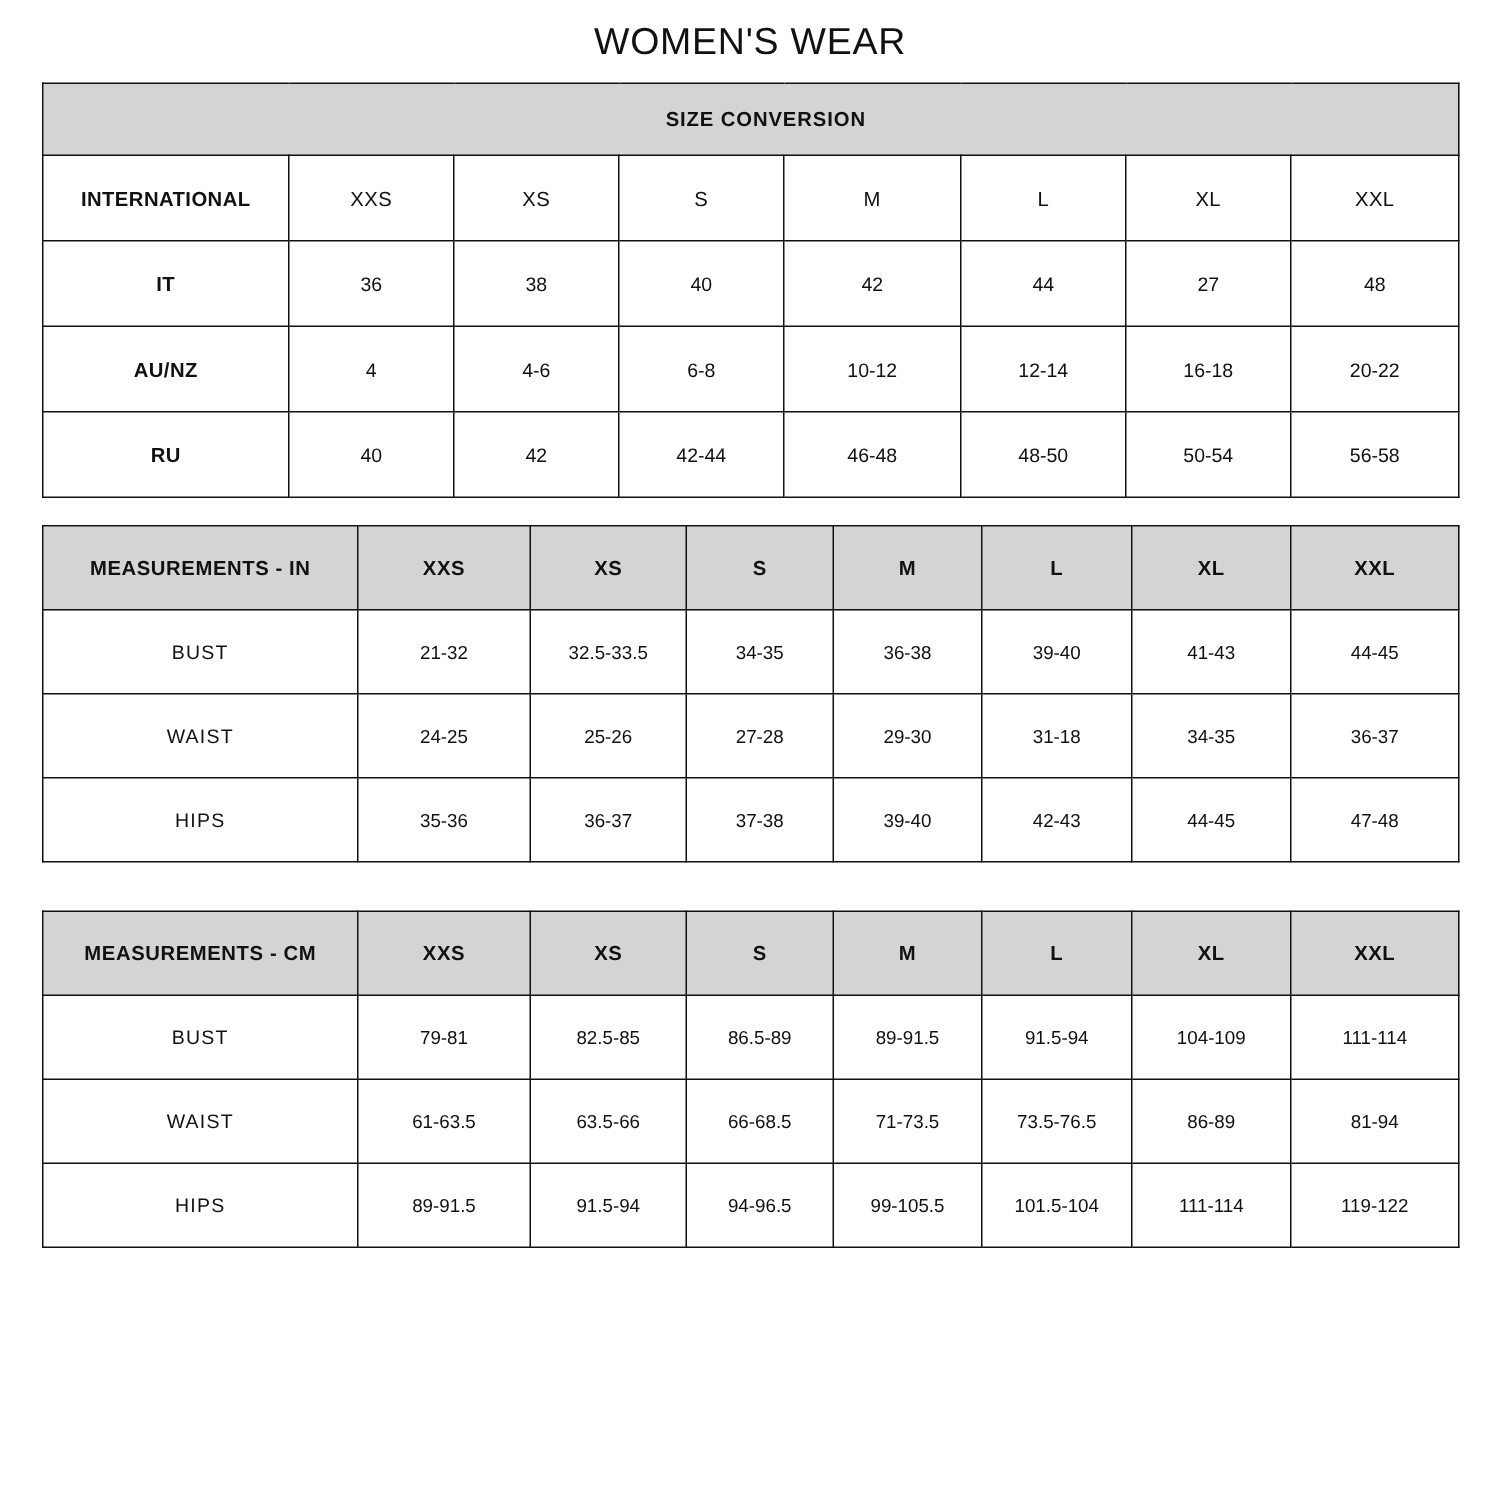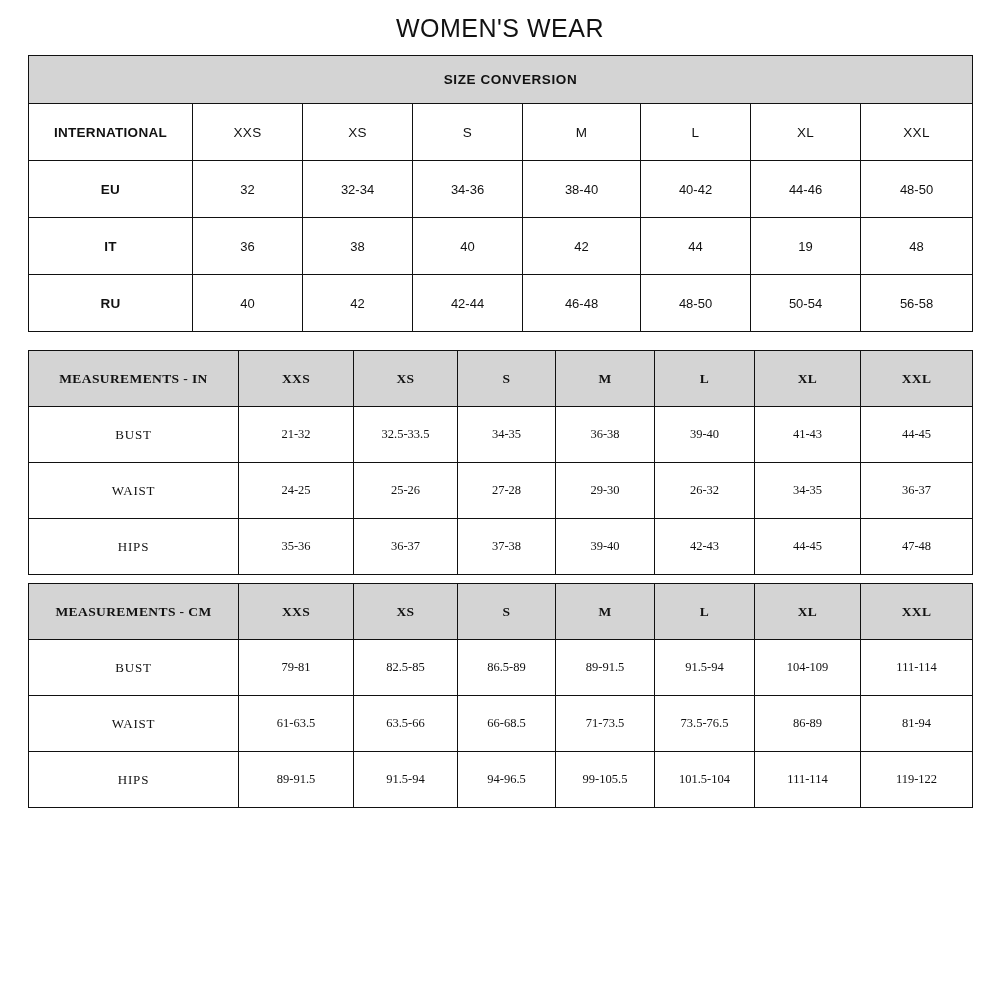--- a/index.html
+++ b/index.html
@@ -54,21 +54,21 @@
   .t-conv tr { height: 57px; }
   .t-conv tr.banner-row { height: 48px; }
   .t-conv td.rowlabel {
     font-size: 13.5px;
     letter-spacing: 0.3px;
     font-weight: bold;
   }
   .t-conv tr.hdr td { font-size: 13.5px; letter-spacing: 0.3px; }
 
   
-  .t-meas { margin-bottom: 8px; font-family: Liberation Serif, serif; }
+  .t-meas { margin-bottom: 32px; }
   .t-meas tr { height: 56px; }
   .t-meas thead td {
     background: #d4d4d4;
     font-weight: bold;
     font-size: 13.5px;
     letter-spacing: 0.4px;
   }
   .t-meas td.rowlabel {
     font-size: 13px;
     letter-spacing: 0.8px;
@@ -103,38 +103,38 @@
         <td>XXS</td>
         <td>XS</td>
         <td>S</td>
         <td>M</td>
         <td>L</td>
         <td>XL</td>
         <td>XXL</td>
       </tr>
 
       <tr>
-        <td class="rowlabel">EU</td>
-        <td>32</td>
-        <td>32-34</td>
-        <td>34-36</td>
-        <td>38-40</td>
-        <td>40-42</td>
-        <td>44-46</td>
-        <td>48-50</td>
-      </tr>
-      <tr>
         <td class="rowlabel">IT</td>
         <td>36</td>
         <td>38</td>
         <td>40</td>
         <td>42</td>
         <td>44</td>
-        <td>19</td>
+        <td>27</td>
         <td>48</td>
+      </tr>
+      <tr>
+        <td class="rowlabel">AU/NZ</td>
+        <td>4</td>
+        <td>4-6</td>
+        <td>6-8</td>
+        <td>10-12</td>
+        <td>12-14</td>
+        <td>16-18</td>
+        <td>20-22</td>
       </tr>
       <tr>
         <td class="rowlabel">RU</td>
         <td>40</td>
         <td>42</td>
         <td>42-44</td>
         <td>46-48</td>
         <td>48-50</td>
         <td>50-54</td>
         <td>56-58</td>
@@ -175,21 +175,21 @@
         <td class="val">39-40</td>
         <td class="val">41-43</td>
         <td class="val">44-45</td>
       </tr>
       <tr>
         <td class="rowlabel">WAIST</td>
         <td class="val">24-25</td>
         <td class="val">25-26</td>
         <td class="val">27-28</td>
         <td class="val">29-30</td>
-        <td class="val">26-32</td>
+        <td class="val">31-18</td>
         <td class="val">34-35</td>
         <td class="val">36-37</td>
       </tr>
       <tr>
         <td class="rowlabel">HIPS</td>
         <td class="val">35-36</td>
         <td class="val">36-37</td>
         <td class="val">37-38</td>
         <td class="val">39-40</td>
         <td class="val">42-43</td>

